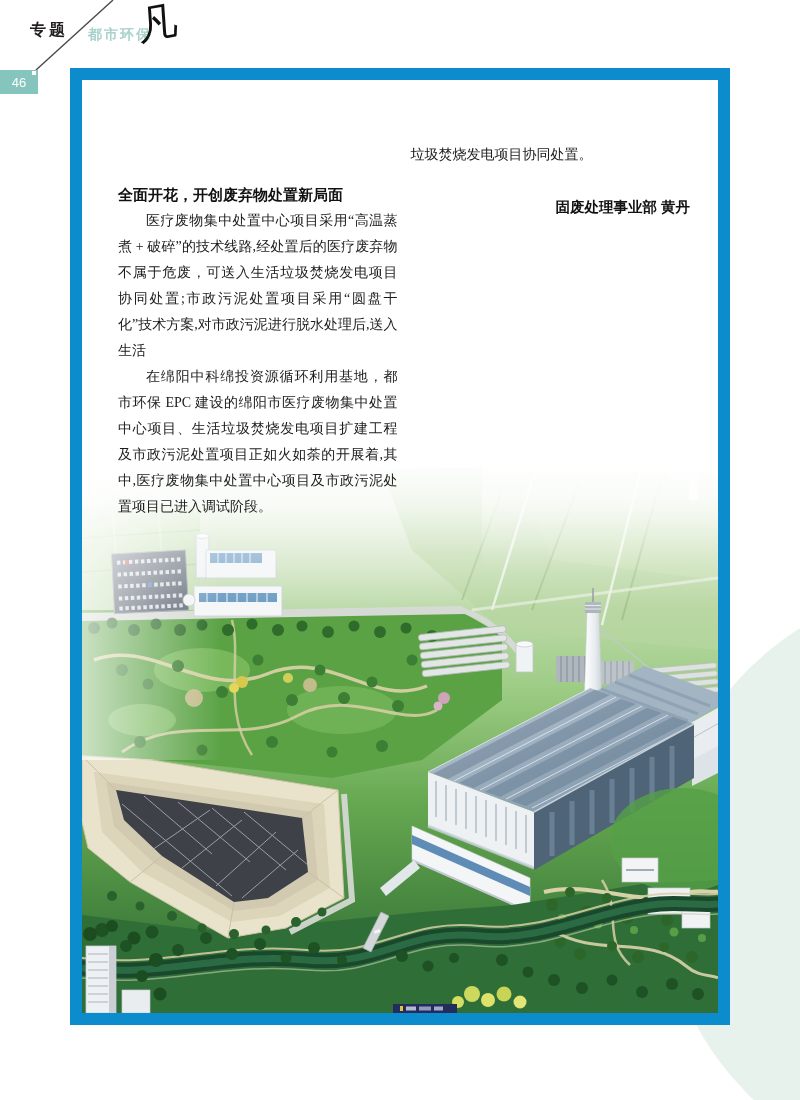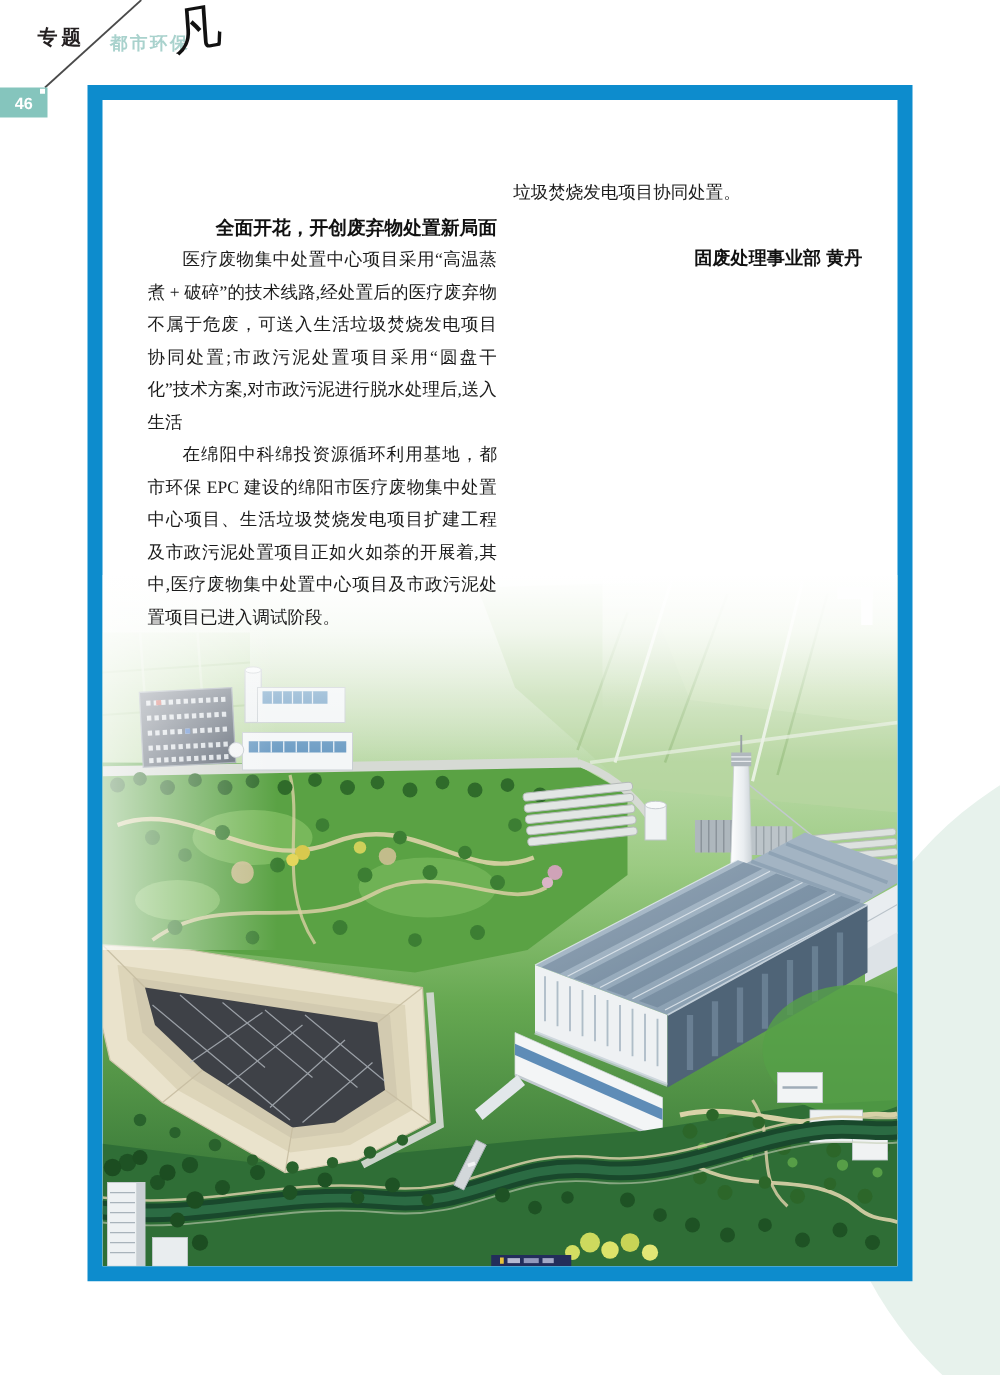--- a/index.html
+++ b/index.html
@@ -31,38 +31,38 @@
   .hdr-glyph{
     position:absolute;left:138px;top:4px;z-index:3;
     font-size:40px;line-height:1;color:#111;
     transform:rotate(-10deg) skewX(-6deg);
   }
   .hdr-line{position:absolute;left:0;top:0;z-index:2;}
   .page-number-box{
     position:absolute;left:0;top:70px;width:38px;height:24px;z-index:3;
     background:var(--page-number-box-teal);color:#fff;
     font-family:"Liberation Sans","DejaVu Sans",sans-serif;font-size:13px;
-    display:flex;align-items:center;justify-content:center;font-weight:bold;
+    display:flex;align-items:center;justify-content:center;
   }
   .page-number-box .notch{
     position:absolute;right:2px;top:1px;width:4px;height:4px;background:#fff;
   }
   .page{
     position:absolute;left:70px;top:68px;width:660px;height:957px;box-sizing:border-box;
     border:12px solid var(--page-border-blue);background:#fff;z-index:1;
   }
   .columns{
     position:absolute;left:36px;top:62px;width:572px;display:flex;gap:13px;z-index:2;
   }
   .col{
     width:280px;font-size:14px;line-height:26px;text-align:justify;color:var(--text-ink);
   }
   .article-title{
     font-family:"Liberation Sans","DejaVu Sans",sans-serif;font-weight:700;
-    font-size:15px;text-align:right;margin:28px 0 0 0;line-height:26px;color:#111;
+    font-size:15px;text-align:left;margin:40px 0 0 0;line-height:26px;color:#111;
   }
   .col p{margin:0;}
   .para{text-indent:2em;}
   .cont{text-indent:0;}
   .byline{
     font-family:"Liberation Sans","DejaVu Sans",sans-serif;font-weight:700;
     text-align:right;margin-top:26px !important;font-size:14.5px;color:#111;
   }
   .photo{
     position:absolute;left:0;top:380px;width:636px;height:553px;z-index:1;overflow:hidden;

